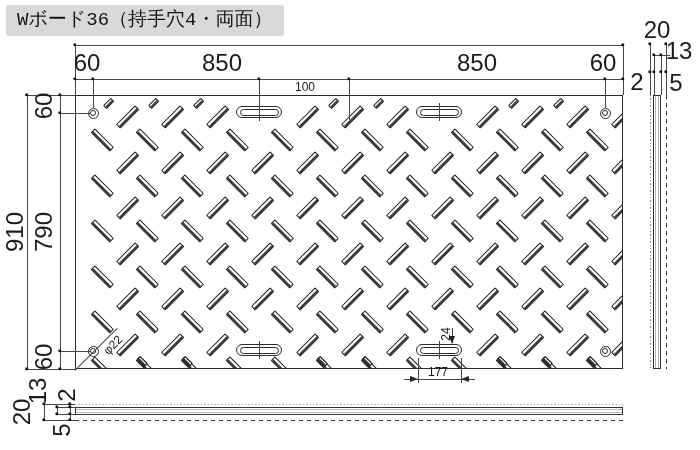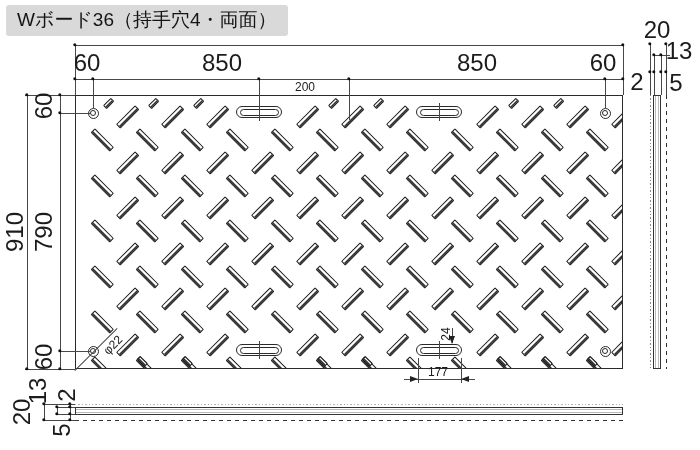--- a/index.html
+++ b/index.html
@@ -6,21 +6,21 @@
     --ink:#1c1c1c; --line:#474747; --title-bg:#d9d9d9; --paper:#ffffff;
   }
   html,body{margin:0;padding:0;background:#fff;}
   #stage{
     position:relative; width:700px; height:450px; background:var(--paper);
     font-family:"Liberation Sans","DejaVu Sans",sans-serif; overflow:hidden;
   }
   .title{
     position:absolute; left:6px; top:5px; background:var(--title-bg);
     border-radius:3px; padding:4px 11px; font-size:19px; color:#141414;
-    white-space:nowrap; line-height:1.2;
+    white-space:nowrap; line-height:1.2;font-family:Liberation Mono, monospace;
   }
   .lbl{
     position:absolute; font-size:24px; color:var(--ink); white-space:nowrap;
     transform:translate(-50%,-50%); line-height:1; letter-spacing:0px;
   }
   .sm{font-size:12px;}
   .r90{transform:translate(-50%,-50%) rotate(-90deg);}
   .r45{transform:translate(-50%,-50%) rotate(-45deg);}
   #board{
     position:absolute; left:75px; top:95px; width:548px; height:274px;
@@ -313,21 +313,21 @@
       <div class="dot" style="left: 70px; top: 419.5px;"></div>
       <div class="tri" style="left: 410px; top: 376px; border-top: 3px solid transparent; border-bottom: 3px solid transparent; border-left: 8px solid rgb(34, 34, 34);"></div>
       <div class="tri" style="left: 461px; top: 376px; border-top: 3px solid transparent; border-bottom: 3px solid transparent; border-right: 8px solid rgb(34, 34, 34);"></div>
       <div class="tri" style="left: 449px; top: 336px; border-left: 3px solid transparent; border-right: 3px solid transparent; border-top: 8px solid rgb(34, 34, 34);"></div>
     </div>
 
   <span class="lbl" style="left:87px;top:63px">60</span>
   <span class="lbl" style="left:222px;top:63px">850</span>
   <span class="lbl" style="left:477px;top:63px">850</span>
   <span class="lbl" style="left:603px;top:63px">60</span>
-  <span class="lbl sm" style="left:305px;top:87px">200</span>
+  <span class="lbl sm" style="left:305px;top:87px">100</span>
 
   <span class="lbl r90" style="left:15px;top:232px">910</span>
   <span class="lbl r90" style="left:44px;top:106px">60</span>
   <span class="lbl r90" style="left:44px;top:232px">790</span>
   <span class="lbl r90" style="left:44px;top:357px">60</span>
 
   <span class="lbl" style="left:657px;top:30px">20</span>
   <span class="lbl" style="left:679px;top:51px">13</span>
   <span class="lbl" style="left:637px;top:82px">2</span>
   <span class="lbl" style="left:676px;top:83px">5</span>

